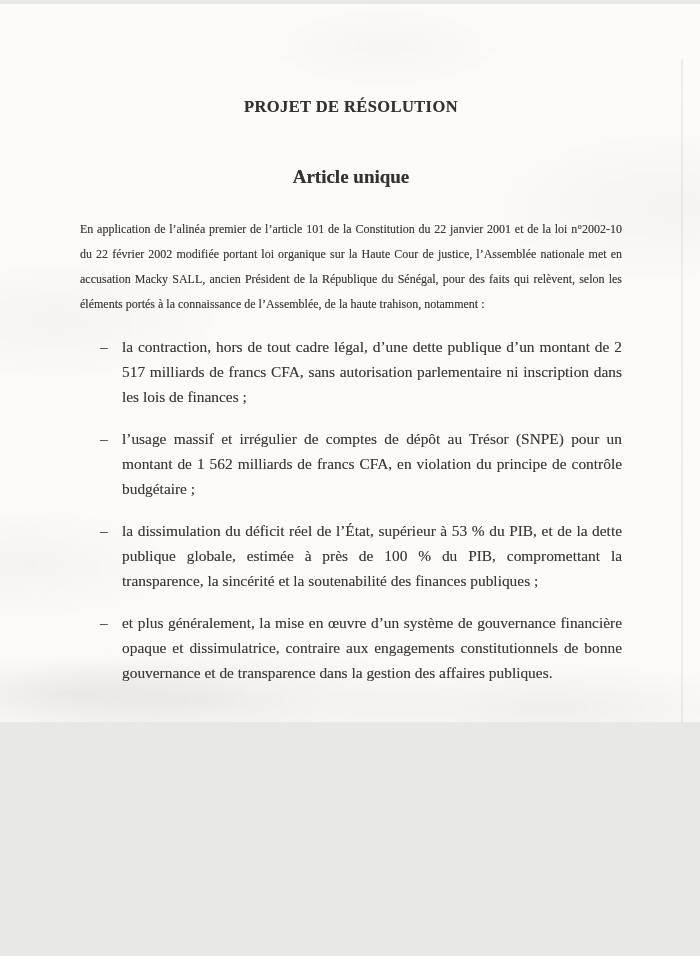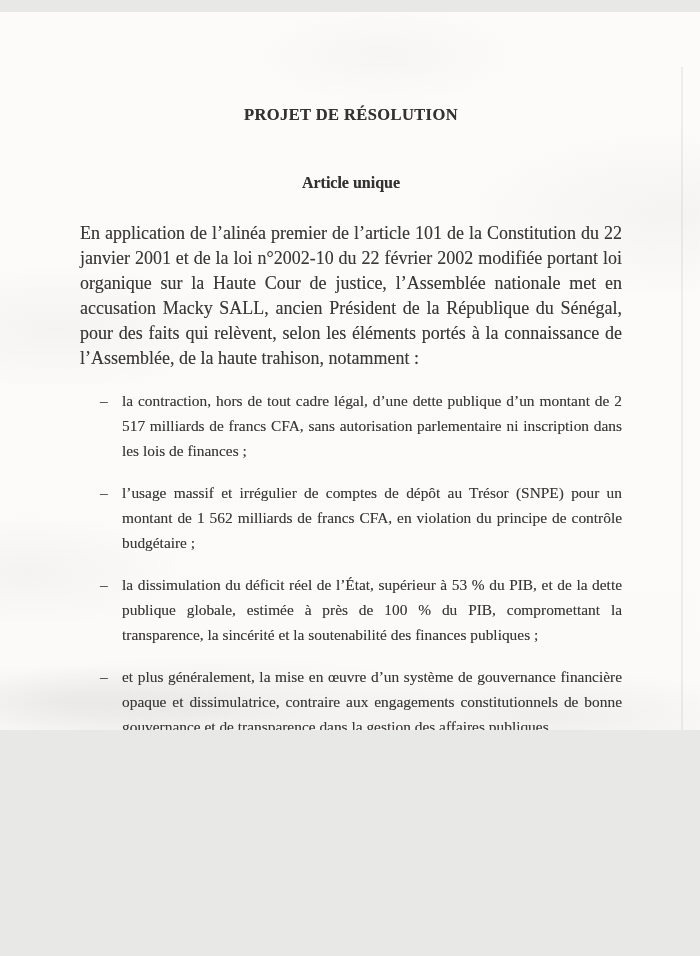--- a/index.html
+++ b/index.html
@@ -4,21 +4,21 @@
 <style>
   html, body {
     margin: 0;
     padding: 0;
     background: #e8e8e6;
   }
   .page {
     position: relative;
     width: 700px;
     height: 718px;
-    margin: 12px auto;
+    margin: 4px auto;
     overflow: hidden;
     color: #3a3834;
     font-family: "Liberation Serif", "DejaVu Serif", serif;
     
     background:
       radial-gradient(ellipse 260px 90px at 8% 44%, rgba(110,110,104,0.05), transparent 70%),
       radial-gradient(ellipse 300px 120px at 96% 28%, rgba(110,110,104,0.05), transparent 70%),
       radial-gradient(ellipse 220px 80px at 4% 78%, rgba(110,110,104,0.05), transparent 70%),
       radial-gradient(ellipse 340px 70px at 30% 97%, rgba(100,100,94,0.09), transparent 75%),
       radial-gradient(ellipse 300px 60px at 78% 98%, rgba(100,100,94,0.08), transparent 75%),
@@ -46,28 +46,28 @@
     text-align: center;
     font-size: 16.5px;
     font-weight: bold;
     letter-spacing: 0.4px;
     color: #34322e;
     text-shadow: 0 0 0.6px rgba(52,50,46,0.55);
   }
   .article-heading {
     margin: 49px 0 0 0;
     text-align: center;
-    font-size: 16px;
+    font-size: 19px;
     font-weight: bold;
     color: #34322e;
     text-shadow: 0 0 0.6px rgba(52,50,46,0.55);
   }
   .intro {
     margin: 29px 0 0 0;
-    font-size: 18px;
+    font-size: 12px;
     line-height: 25px;
     text-align: justify;
     text-shadow: 0 0 0.5px rgba(58,56,52,0.45);
   }
   .charges {
     margin-top: 14px;
   }
   .charge-item {
     display: flex;
     margin-top: 17px;

